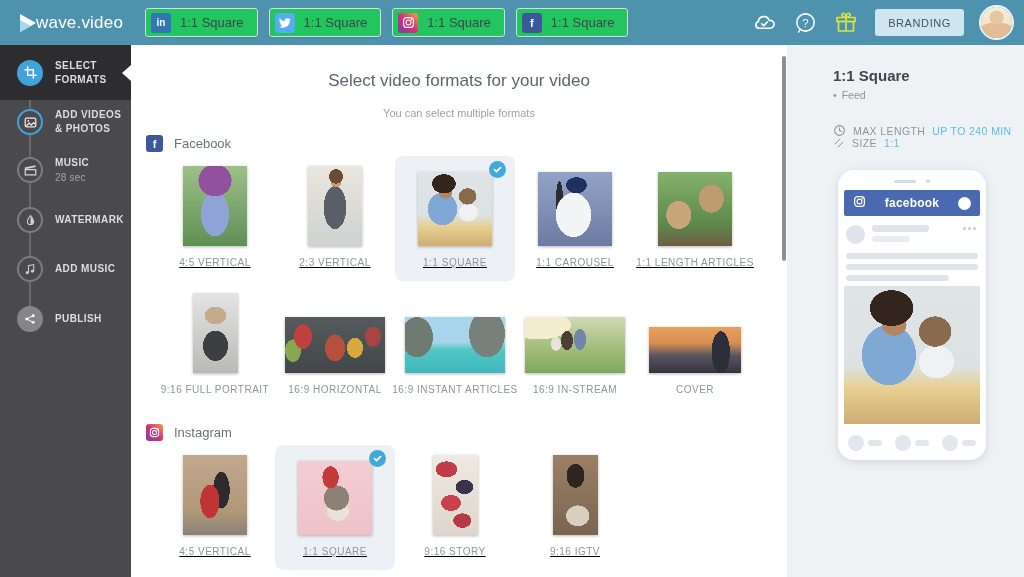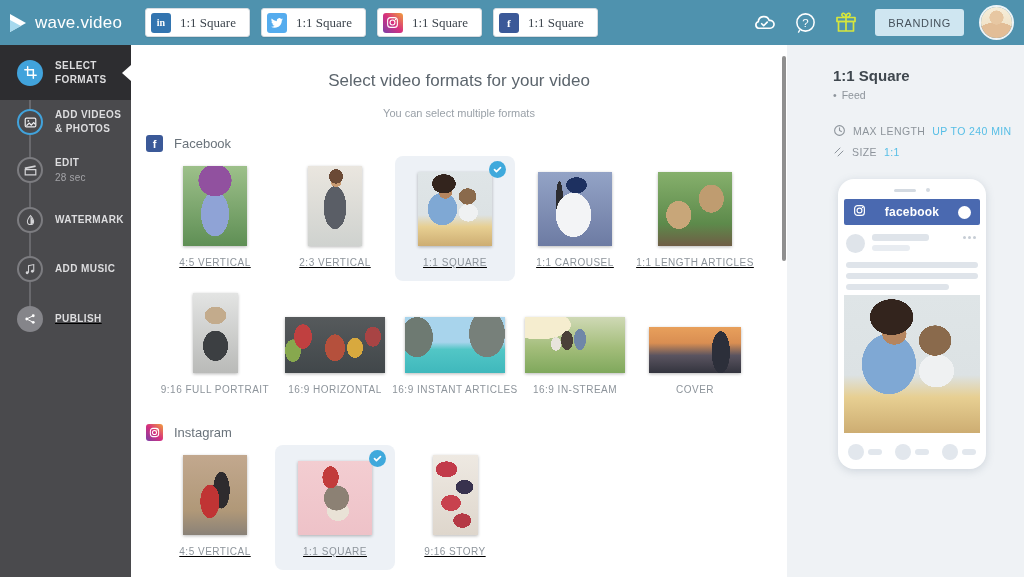--- a/index.html
+++ b/index.html
@@ -1,47 +1,47 @@
 <!DOCTYPE html>
 <html><head>
 <meta charset="utf-8">
 <style>
   * { margin:0; padding:0; box-sizing:border-box; }
   html,body { width:1024px; height:577px; overflow:hidden; }
   body { position:relative; background:#fff; font-family:"Liberation Sans", sans-serif; }
 
   
   .topbar { position:absolute; top:0; left:0; width:1024px; height:45px; background:#4F92AE; display:flex; align-items:center; z-index:6; }
-  .logo { display:flex; align-items:center; gap:9px; padding-left:10px; width:131px; flex:none; cursor:pointer; }
+  .logo { display:flex; align-items:center; gap:0; padding-left:20px; width:131px; flex:none; cursor:pointer; }
   .logo-tri { width:0; height:0; border-style:solid; border-width:9px 0 9px 16px; border-color:transparent transparent transparent #ffffff; position:relative; }
   .logo-tri::after { content:""; position:absolute; left:-16px; top:-3px; width:0; height:0; border-style:solid; border-width:6px 0 6px 11px; border-color:transparent transparent transparent #a6d9ee; }
   .logo-text { color:#fff; font-size:17px; letter-spacing:.2px; }
   .chips { display:flex; gap:11px; margin-left:14px; }
-  .chip { background:#ffffff; border:1px solid #d7dce1; border-radius:3px; height:29px; display:flex; align-items:center; gap:9px; padding:0 13px 0 5px; cursor:pointer; box-shadow:0 1px 1px rgba(0,0,0,.08);font-family:Liberation Serif, serif; }
+  .chip { background:#22c55e; border:1px solid #d7dce1; border-radius:3px; height:29px; display:flex; align-items:center; gap:9px; padding:0 13px 0 5px; cursor:pointer; box-shadow:0 1px 1px rgba(0,0,0,.08); }
   .chip-icon { width:20px; height:20px; border-radius:3px; display:flex; align-items:center; justify-content:center; color:#fff; font-weight:bold; font-size:11px; flex:none; }
   .ic-linkedin { background:#3375B0; font-size:10px; }
   .ic-twitter  { background:#55ACEE; }
   .ic-instagram{ background:linear-gradient(45deg,#7b3fa8 0%,#d6307e 50%,#f2a13c 100%); }
   .ic-facebook { background:#3B5998; }
   .chip-label { font-size:13px; color:#3E464E; white-space:nowrap; }
   .top-actions { margin-left:auto; display:flex; align-items:center; gap:17px; padding-right:12px; }
   .top-ic { cursor:pointer; display:flex; }
   .branding-btn { background:#CFE6F1; border:none; border-radius:3px; height:27px; padding:0 13px; font-size:11px; letter-spacing:.6px; color:#46525C; cursor:pointer; font-family:inherit; }
   .avatar { width:31px; height:31px; border-radius:50%; cursor:pointer; box-shadow:0 0 0 2px rgba(255,255,255,.9);
     background: radial-gradient(circle at 50% 34%, #e7c7a2 0 27%, rgba(0,0,0,0) 28%),
                 radial-gradient(ellipse 62% 32% at 50% 82%, #e2bd96 99%, rgba(0,0,0,0) 100%),
                 linear-gradient(180deg,#f7eeda,#ecdcbe); }
 
   
   .sidebar { position:absolute; top:45px; left:0; bottom:0; width:131px; background:#4A4A4D; z-index:5; }
   .side-line { position:absolute; left:29px; top:27px; height:248px; width:2px; background:#69696D; }
   .step { position:absolute; left:0; width:131px; height:48px; display:flex; align-items:center; cursor:pointer; }
   .step.active { top:0; height:55px; background:#2D2D30; }
   .step.active::after { content:""; position:absolute; right:0; top:50%; margin-top:-8px; width:0; height:0; border-top:8px solid transparent; border-bottom:8px solid transparent; border-right:9px solid #ffffff; }
-  .s2{top:53px;} .s3{top:101px;} .s4{top:151px;} .s5{top:200px;} .s6{top:250px;text-decoration:underline;}
+  .s2{top:53px;} .s3{top:101px;} .s4{top:151px;} .s5{top:200px;} .s6{top:250px;}
   .step-circle { width:26px; height:26px; border-radius:50%; margin-left:17px; flex:none; display:flex; align-items:center; justify-content:center; position:relative; z-index:1; }
   .c-active { background:#41A3DC; color:#fff; }
   .c-bluering { border:2px solid #41A3DC; background:#4A4A4D; color:#ECECEE; }
   .c-ring { border:2px solid #7C7C80; background:#4A4A4D; color:#D4D4D7; }
   .c-filled { background:#85858A; color:#fff; }
   .step-text { margin-left:12px; font-size:10px; font-weight:bold; letter-spacing:.4px; color:#DDDDDF; line-height:1.4; width:72px; }
   .step-sub { font-size:10px; color:#A4A4A8; font-weight:normal; margin-top:1px; letter-spacing:.2px; }
 
   
   .main { position:absolute; top:53px; left:131px; width:656px; bottom:0; background:#fff; overflow:hidden; }
@@ -131,21 +131,21 @@
     linear-gradient(180deg,#EEE9E2,#DED6CC); }
   .img-woman-laptop { background:
     radial-gradient(ellipse 20% 15% at 50% 26%, #2E2420 99%, rgba(0,0,0,0) 100%),
     radial-gradient(ellipse 26% 13% at 55% 76%, #D9CFBF 99%, rgba(0,0,0,0) 100%),
     linear-gradient(180deg,#9C8066,#7A6450); }
 
   
   .panel { position:absolute; top:45px; left:787px; right:0; bottom:0; background:#EFF2F5; padding:22px 0 0 46px; }
   .panel-title { font-size:15px; font-weight:bold; color:#3F474E; }
   .panel-sub { font-size:10.5px; color:#8D949B; margin-top:5px; display:flex; align-items:center; gap:5px; }
-  .specs { margin-top:23px; display:flex; flex-direction:column; gap:9px; }
+  .specs { margin-top:23px; display:flex; flex-direction:column; }
   .spec-row { display:flex; align-items:center; gap:7px; font-size:10.5px; letter-spacing:.4px; }
   .spec-icon { color:#8D949B; display:flex; }
   .spec-label { color:#8D949B; }
   .spec-value { color:#56BEE6; }
 
   .phone { margin-top:21px; margin-left:5px; width:148px; height:290px; background:#fff; border-radius:16px; box-shadow:0 2px 8px rgba(90,110,130,.22); position:relative; }
   .phone-top { position:absolute; top:9px; left:0; right:0; display:flex; justify-content:center; align-items:center; gap:10px; }
   .speaker { width:22px; height:3px; border-radius:2px; background:#D4DAE1; }
   .cam-dot { width:4px; height:4px; border-radius:50%; background:#D4DAE1; }
   .screen { position:absolute; top:20px; left:6px; right:6px; }
@@ -255,21 +255,21 @@
   </div>
 
   <div class="step s3">
     <span class="step-circle c-ring">
       <svg width="13" height="13" viewBox="0 0 16 16">
           <path d="M1.5 6.8h13v6.7h-13z" fill="none" stroke="currentColor" stroke-width="1.5"></path>
           <path d="M1.3 6.5l13.2-2.7-.5-2.3L.8 4.2z" fill="currentColor"></path>
         </svg>
     </span>
     <span class="step-text">
-      <span>EDIT</span>
+      <span>MUSIC</span>
       <div class="step-sub">28 sec</div>
     </span>
   </div>
 
   <div class="step s4">
     <span class="step-circle c-ring">
       <svg width="11" height="12" viewBox="0 0 16 16">
           <path d="M8 1.5S3.5 7 3.5 10a4.5 4.5 0 009 0C12.5 7 8 1.5 8 1.5z" fill="none" stroke="currentColor" stroke-width="1.5"></path>
           <path d="M8 2.5S12 7.3 12 10a4 4 0 01-4 4z" fill="currentColor"></path>
         </svg>
@@ -413,20 +413,26 @@
         <div class="thumb-box">
             <div class="thumb r11 img-pug-party-hat"></div>
           </div>
         <div class="fmt-label">1:1 SQUARE</div>
       </div>
       <div class="fmt-cell">
         <div class="thumb-box">
             <div class="thumb r916 img-berries-dessert"></div>
           </div>
         <div class="fmt-label">9:16 STORY</div>
+      </div>
+      <div class="fmt-cell">
+        <div class="thumb-box">
+            <div class="thumb r916 img-woman-laptop"></div>
+          </div>
+        <div class="fmt-label">9:16 IGTV</div>
       </div>
     </div>
   </div>
 
   <div class="section">
     <div class="section-head">
       <span class="net-icon ic-twitter">
         <svg width="11" height="11" viewBox="0 0 24 24" fill="#fff">
             <path d="M23.9 4.6a10 10 0 01-2.8.8 5 5 0 002.2-2.7c-1 .6-2 1-3.1 1.2a4.9 4.9 0 00-8.4 4.5C7.7 8.1 4.1 6.1 1.6 3.2a4.9 4.9 0 001.5 6.6c-.8 0-1.6-.3-2.2-.6v.1a4.9 4.9 0 004 4.8 5 5 0 01-2.3.1 4.9 4.9 0 004.6 3.4A9.9 9.9 0 010 19.5a14 14 0 007.6 2.2c9 0 14-7.5 14-14v-.6c1-.7 1.8-1.6 2.3-2.5z"></path>
           </svg>

